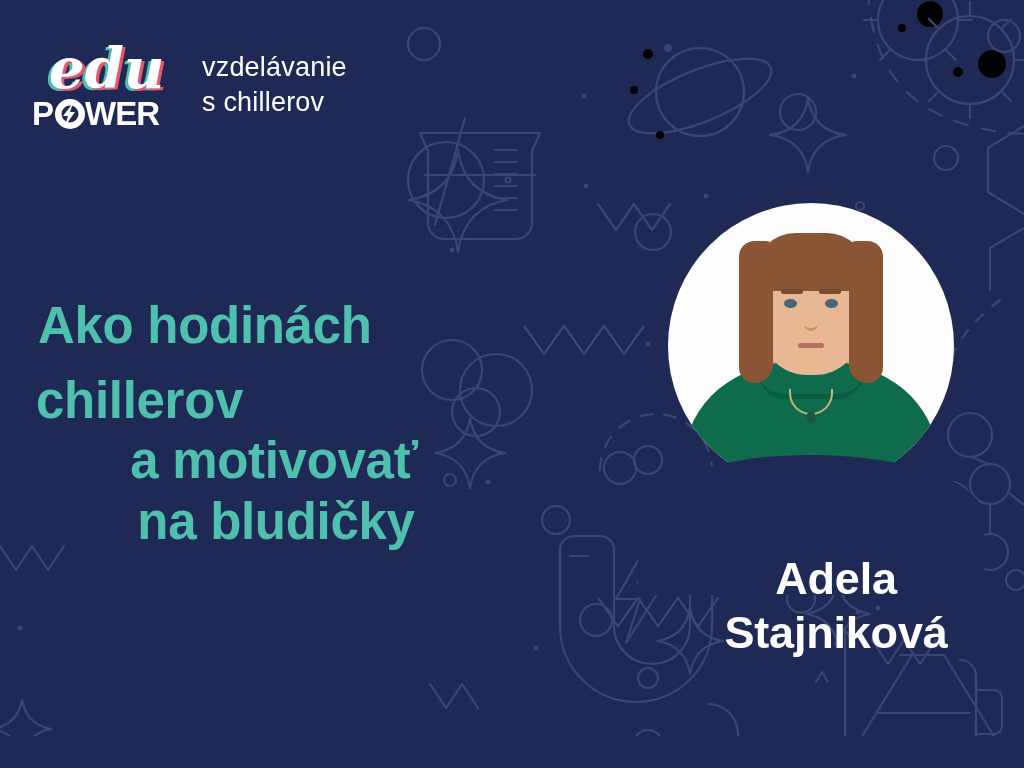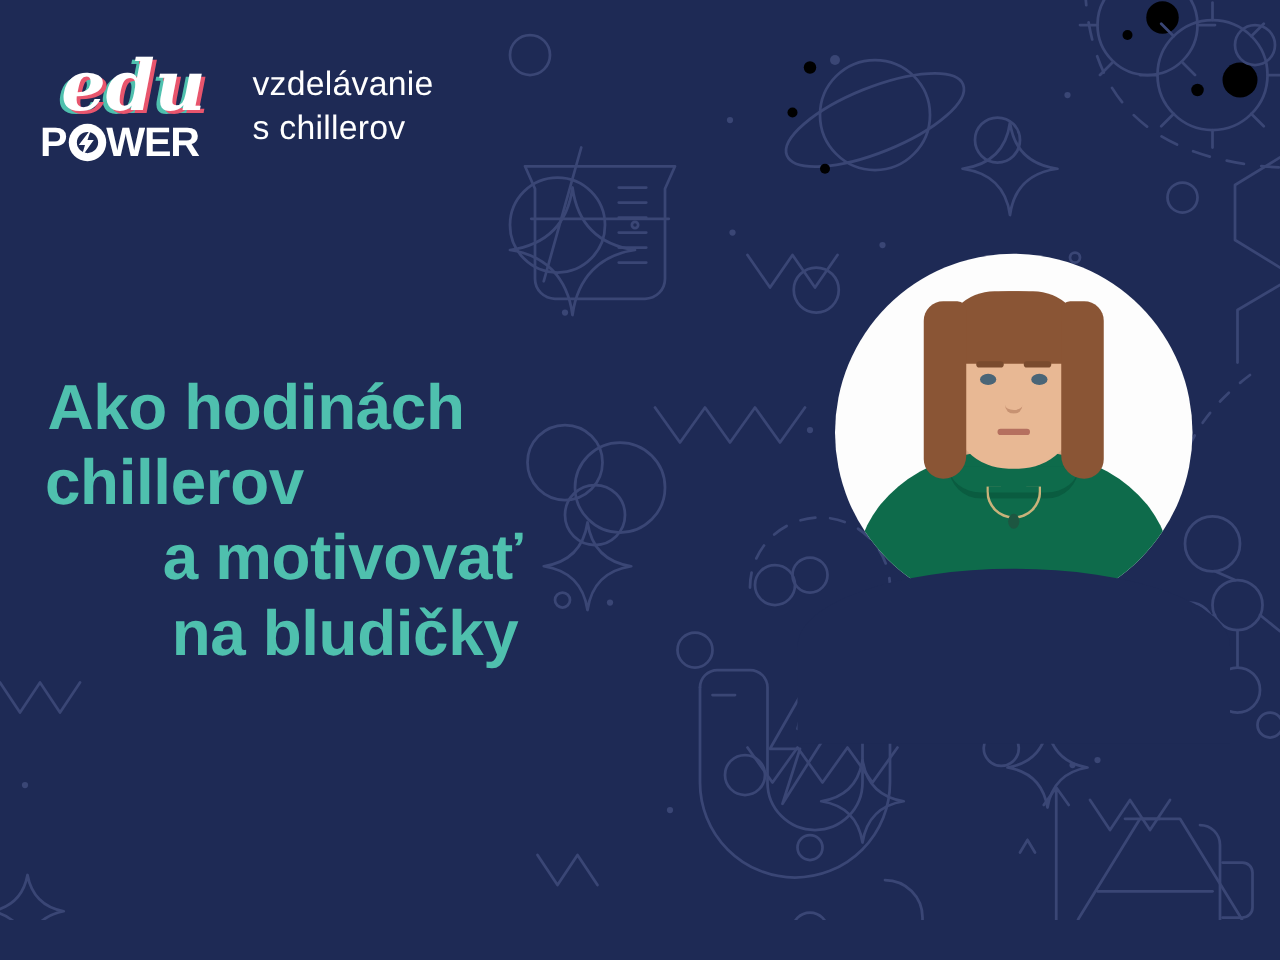--- a/index.html
+++ b/index.html
@@ -72,21 +72,21 @@
     font-weight:bold;
     line-height:1.18;
     letter-spacing:-.3px;
     text-align:center;
   }
   #headline .hl {
     display:block;
     white-space:nowrap;
   }
   #headline .hl.l1 { text-align:left; margin-left:4px; }
-  #headline .hl.l2 { text-align:left; margin-left:2px; }
+  #headline .hl.l2 { text-align:left; margin-left:2px;margin-top:15px; }
   #headline .hl.l3 { text-align:center; margin-left:10px; }
   #headline .hl.l4 { text-align:center; margin-left:14px; }
   #headline .hl.l5 { text-align:center; margin-left:-4px; }
 
   
   #portrait-wrap {
     position:absolute;
     left:668px; top:203px;
     width:286px; height:286px;
   }
@@ -550,14 +550,16 @@
       <div id="p-brow-l" class="p-brow"></div>
       <div id="p-brow-r" class="p-brow"></div>
       <div id="p-eye-l" class="p-eye"></div>
       <div id="p-eye-r" class="p-eye"></div>
       <div id="p-nose"></div>
       <div id="p-mouth"></div>
     </div>
     <div id="portrait-crop"></div>
   </div>
 
+  <div id="speaker-name">Adela
+Stajniková</div>
 
 </div>
 
 </body></html>

